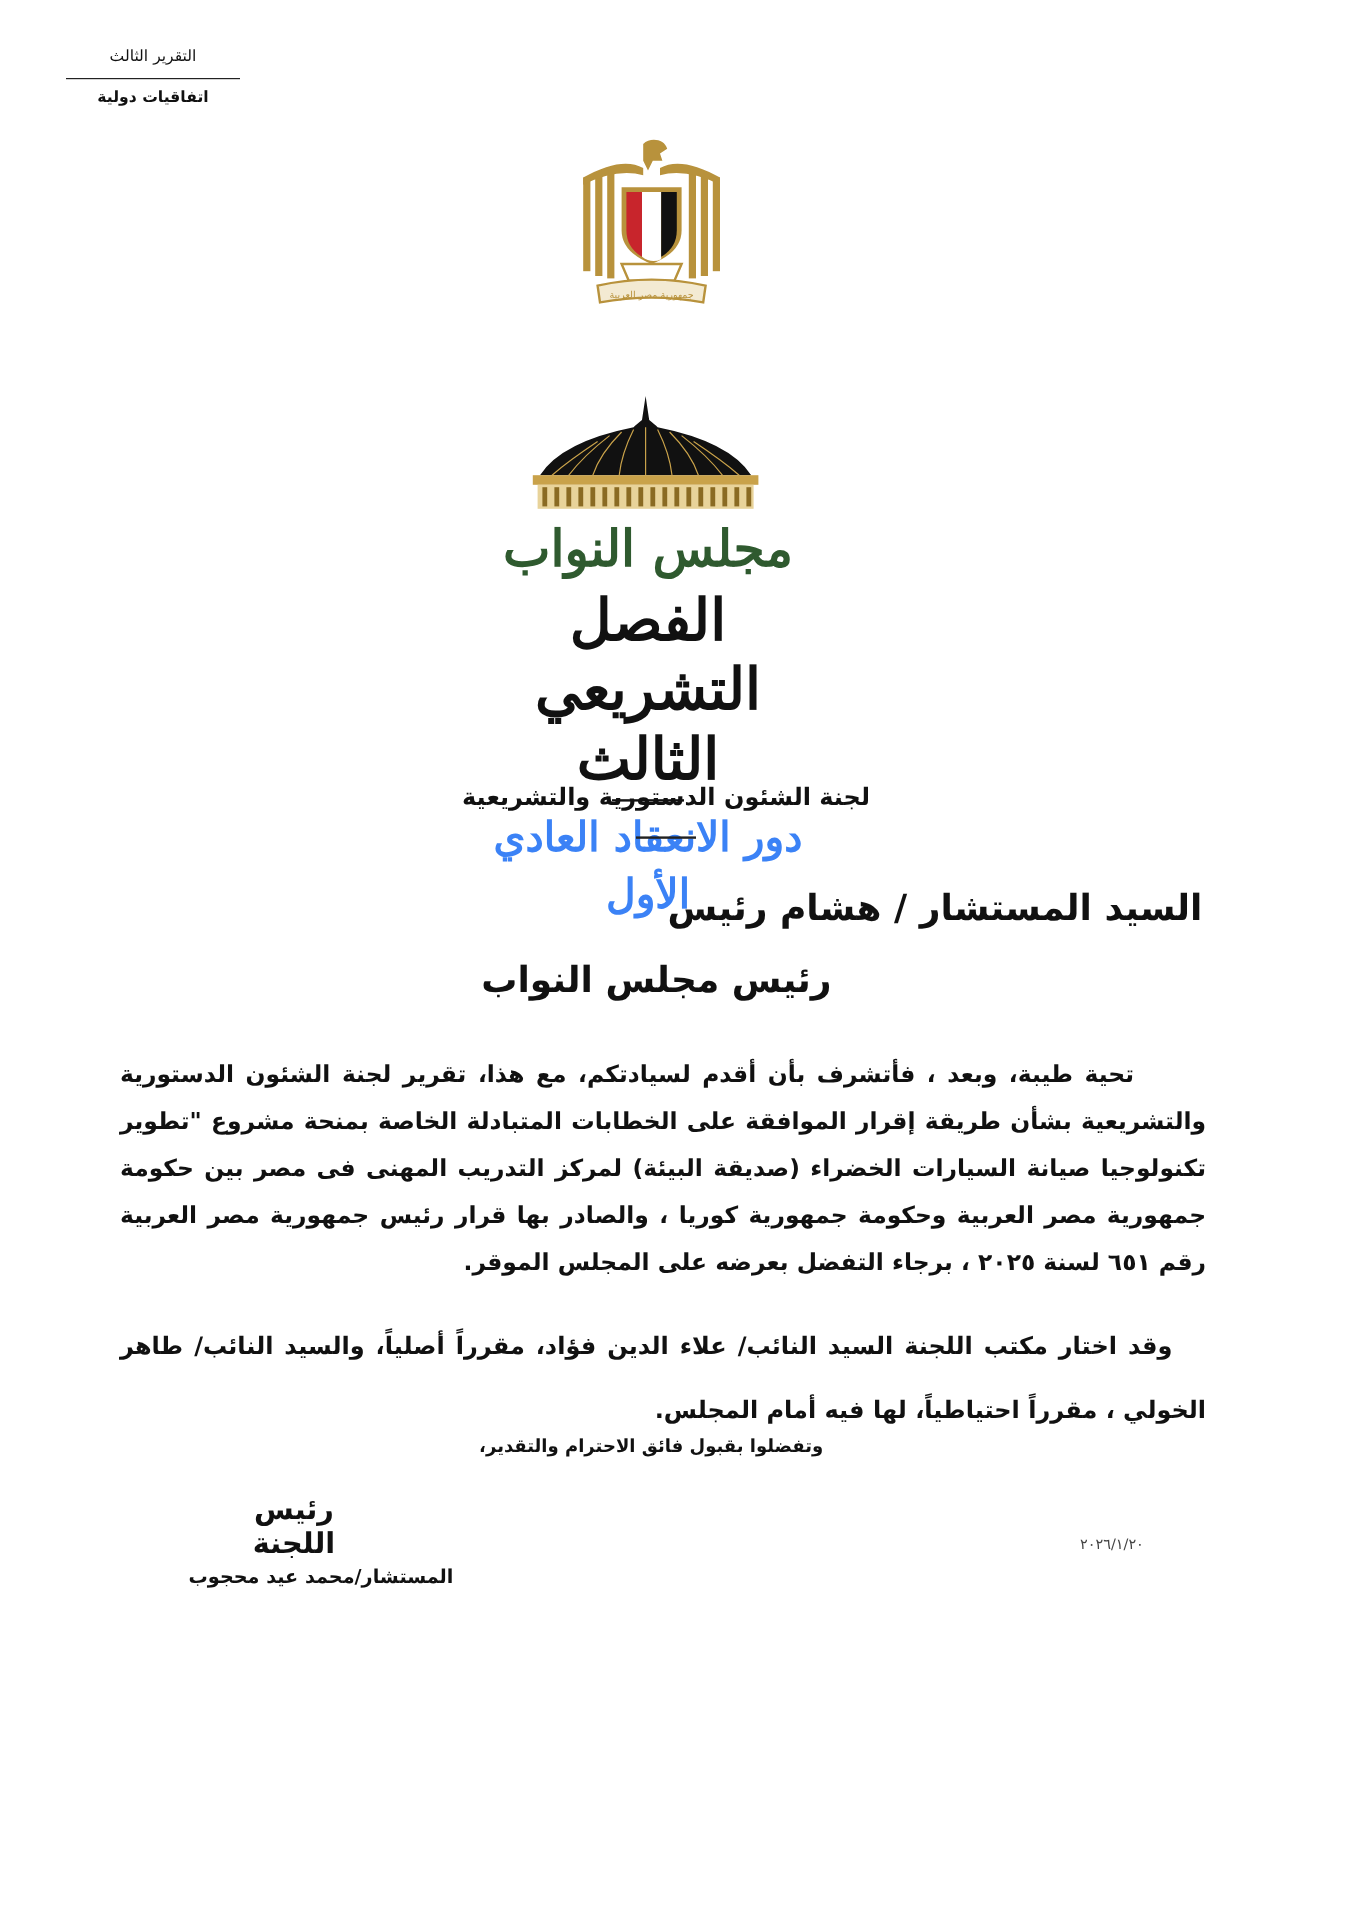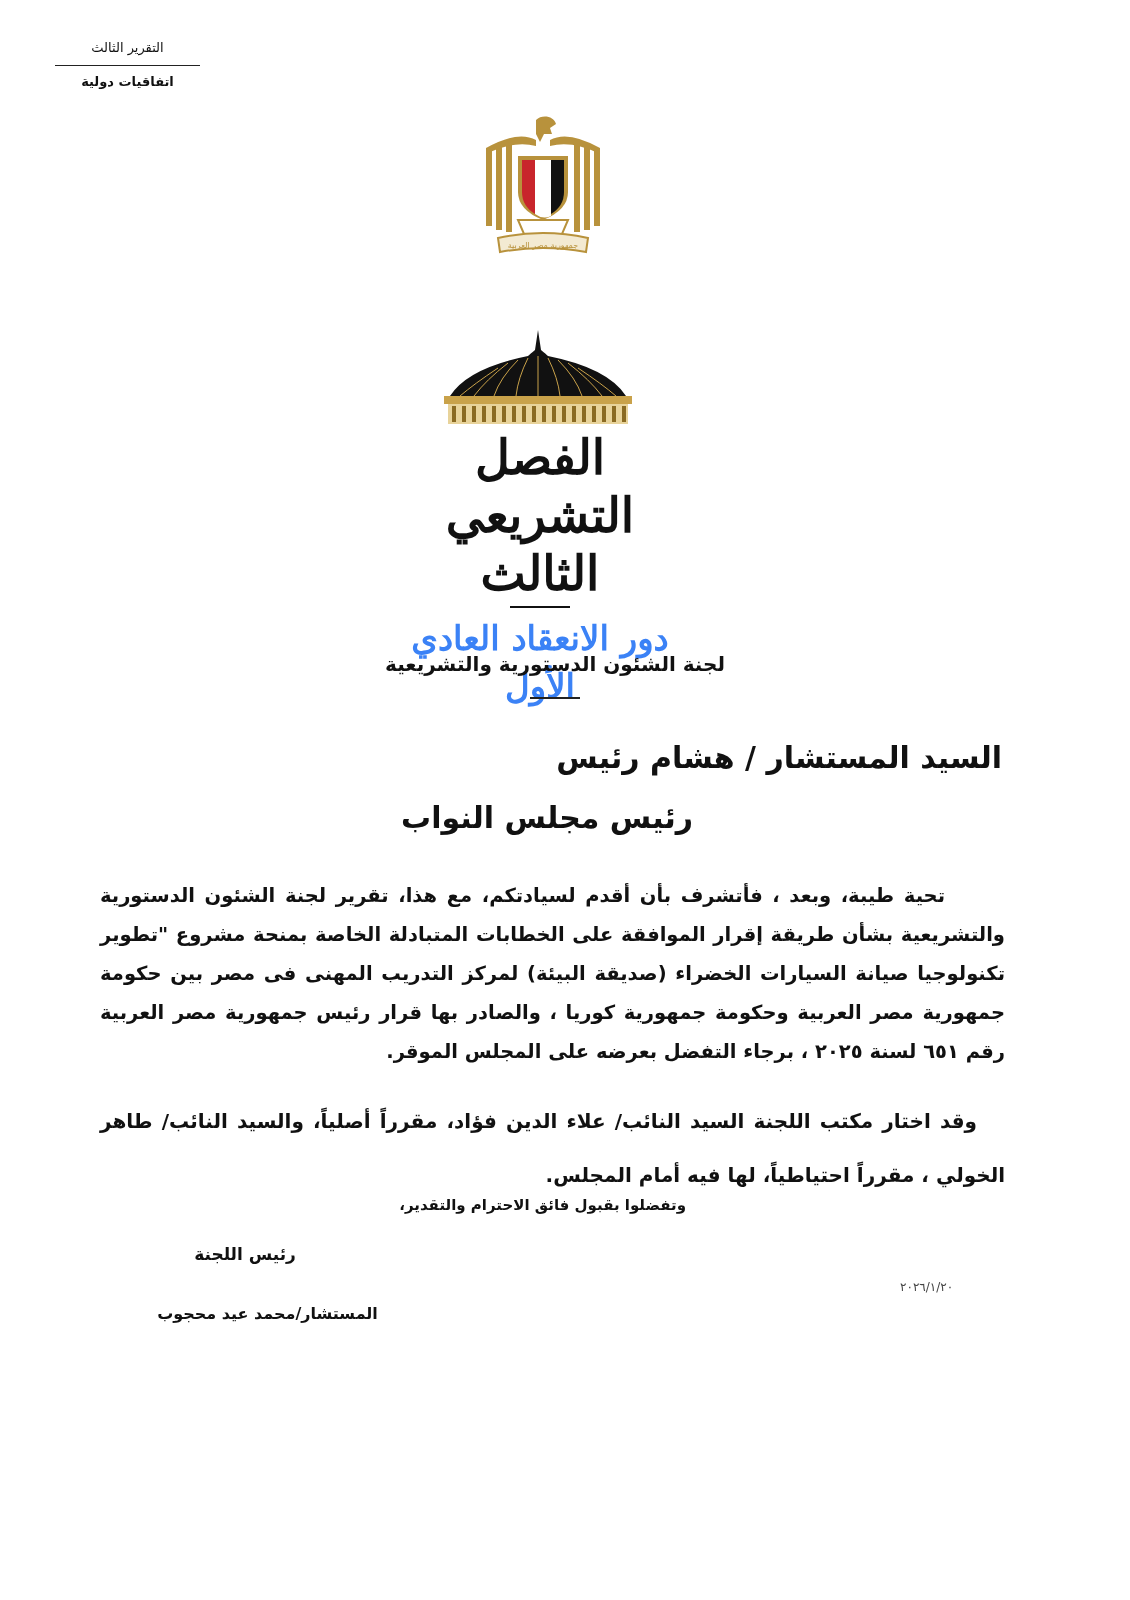--- a/index.html
+++ b/index.html
@@ -51,21 +51,21 @@
       text-align-last: right; font-size: 20px; font-weight: bold; line-height: 54px;
     }
     .body-para2 .indent { display: inline-block; width: 28px; }
 
     .closing {
       right: 444px; top: 1196px; font-size: 15px; font-weight: bold; direction: rtl; white-space: nowrap;
     }
 
     .sig-title {
       left: 175px; top: 1244px; width: 140px; text-align: center;
-      font-size: 17px; font-weight: bold; direction: rtl;
+      font-size: 24px; font-weight: bold; direction: rtl;
     }
     .sig-name {
       left: 130px; top: 1304px; width: 275px; text-align: center;
       font-size: 16px; font-weight: bold; direction: rtl;
     }
     .date {
       left: 900px; top: 1280px; width: 105px; text-align: left;
       font-size: 12px; color: #444; direction: rtl;
     }
   </style>
@@ -138,20 +138,21 @@
         <rect x="144" y="78" width="4" height="16"></rect>
       <rect x="154" y="78" width="4" height="16"></rect>
         <rect x="164" y="78" width="4" height="16"></rect>
       <rect x="174" y="78" width="4" height="16"></rect>
         <rect x="184" y="78" width="4" height="16"></rect>
     </g>
   </svg>
 </div>
 
 <div class="abs calligraphy">
+  <div class="cal-title">مجلس النواب</div>
   <div class="cal-term">الفصل التشريعي الثالث</div>
   <div class="cal-divider"></div>
   <div class="cal-session">دور الانعقاد العادي الأول</div>
 </div>
 
 <div class="abs committee">لجنة الشئون الدستورية والتشريعية</div>
 <div class="abs committee-rule"></div>
 
 <div class="abs addressee">السيد المستشار / هشام رئيس</div>
 <div class="abs addressee-title">رئيس مجلس النواب</div>

